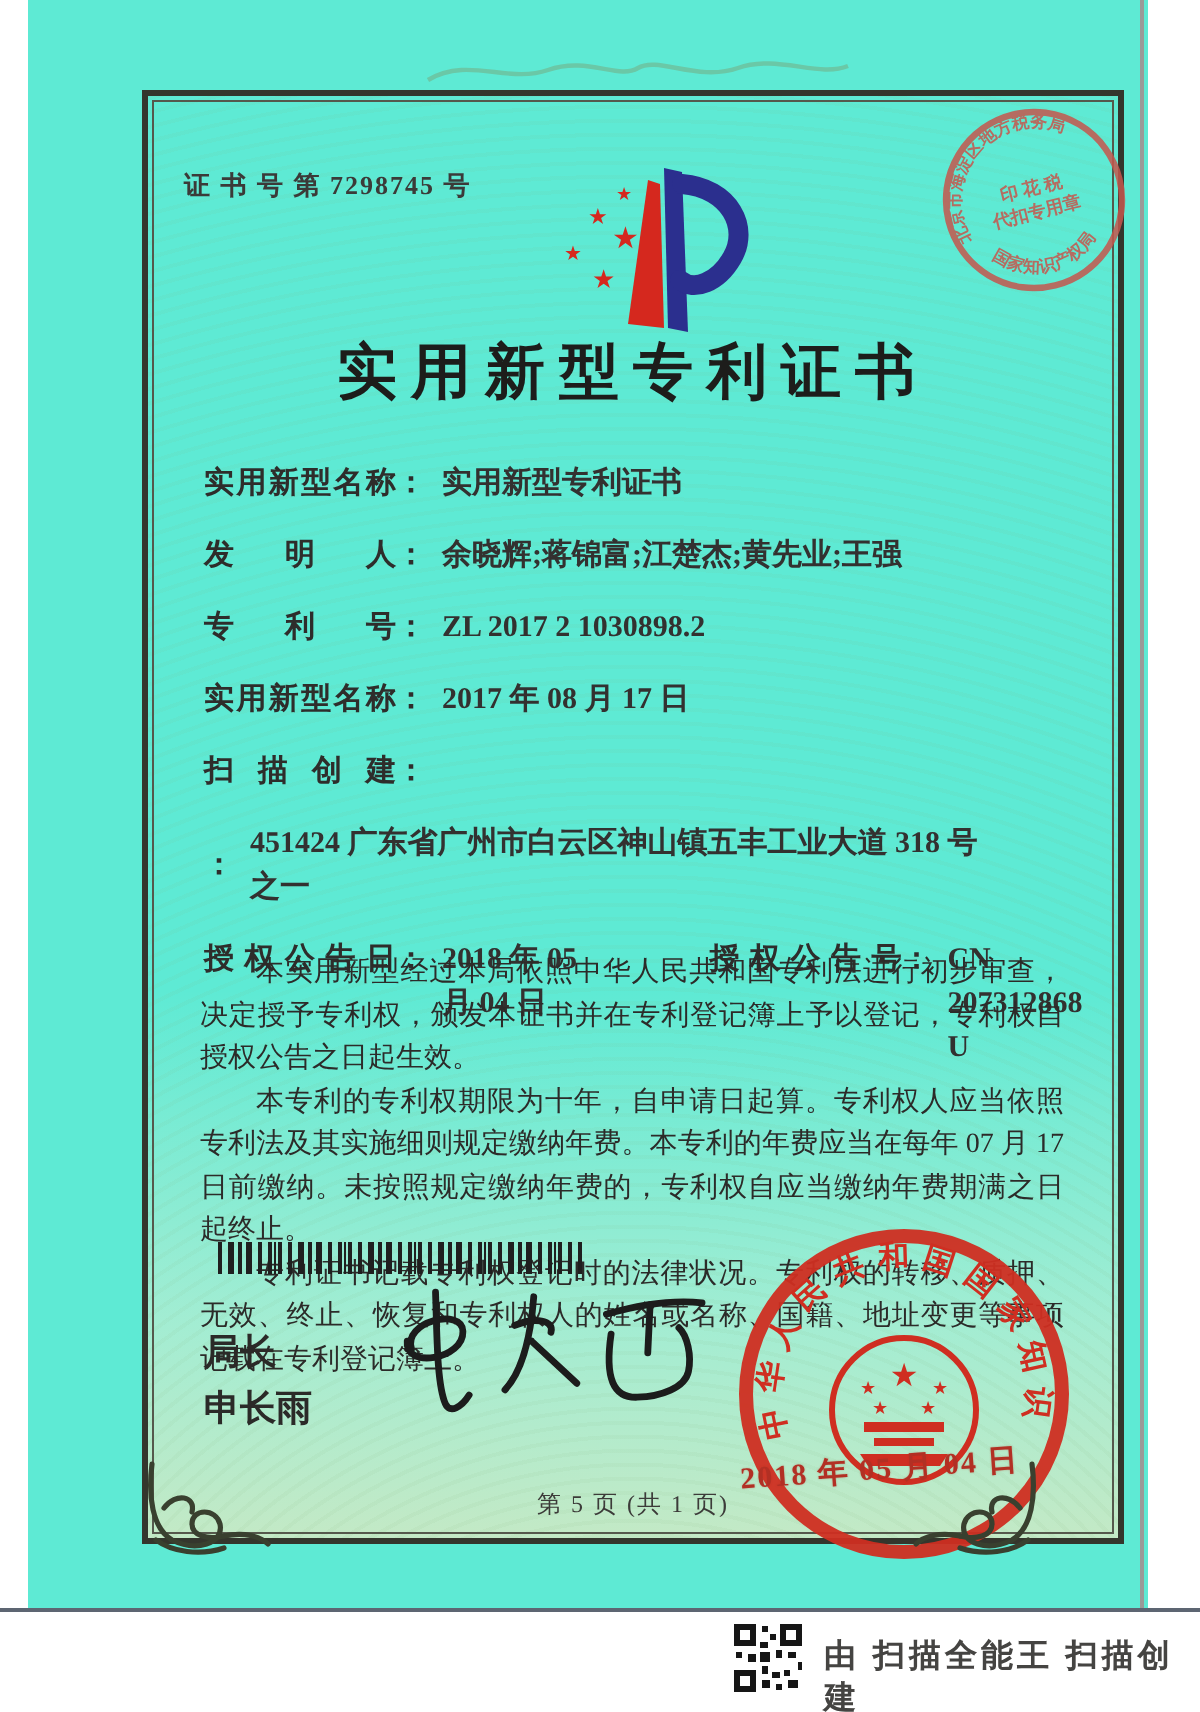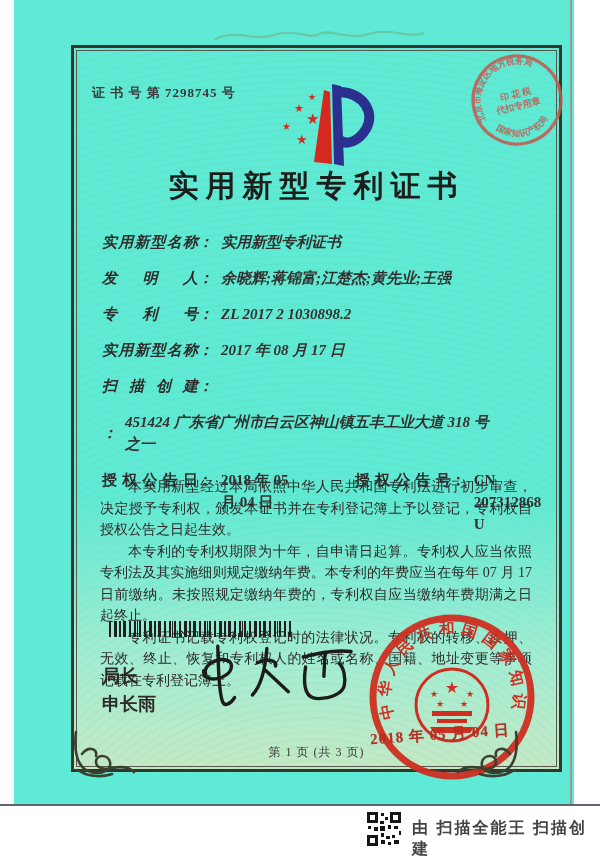--- a/index.html
+++ b/index.html
@@ -35,21 +35,21 @@
     letter-spacing:1px;color:#3b3a38;
   }
   .tax-stamp{position:absolute;left:455px;top:52px;width:96px;height:96px;transform:rotate(-14deg);opacity:.85;}
   .cnipa-logo{position:absolute;left:248px;top:82px;width:116px;height:88px;}
   .page-title{
     position:absolute;left:57px;top:166px;width:491px;text-align:center;
     font-size:30px;font-weight:bold;letter-spacing:7px;color:#1d1d1b;
   }
   
   .fields{position:absolute;left:88px;top:231px;width:440px;font-size:15px;}
-  .f-row{margin-bottom:14px;line-height:22px;display:flex;align-items:center;font-style:italic;}
+  .f-row{margin-bottom:14px;line-height:22px;display:flex;align-items:center;}
   .f-lab{
     display:inline-block;width:96px;font-weight:bold;flex:0 0 96px;
     text-align:justify;text-align-last:justify;
   }
   .f-colon{font-weight:bold;margin-right:8px;}
   .f-val{font-weight:600;color:#333130;max-width:368px;}
   .grant-row{display:flex;font-size:15px;line-height:22px;}
   .grant-pair{display:flex;}
   .grant-pair.second{margin-left:52px;}
   
@@ -221,21 +221,21 @@
       <text x="102" y="84" text-anchor="middle" font-size="9">★</text>
       <text x="72" y="94" text-anchor="middle" font-size="9">★</text>
       <text x="96" y="94" text-anchor="middle" font-size="9">★</text>
       <rect x="64" y="98" width="40" height="5"></rect>
       <rect x="69" y="106" width="30" height="4"></rect>
       <path d="M62,114 L106,114 L102,120 L66,120 Z"></path>
     </g>
   </svg>
   <div class="seal-date">2018 年 05 月 04 日</div>
 
-  <div class="page-footer">第 1 页 (共 3 页)</div>
+  <div class="page-footer">第 5 页 (共 1 页)</div>
 
   <svg class="flourish left" viewBox="0 0 64 52">
     <g fill="none" stroke="#39402f" stroke-width="2.6" stroke-linecap="round">
       <path d="M4,6 C2,22 4,38 14,44 C26,50 40,46 38,36 C36,28 24,28 24,36 C24,42 32,44 40,42"></path>
       <path d="M10,28 C16,20 26,22 24,30"></path>
       <path d="M40,42 C50,40 58,42 62,46"></path>
       <path d="M6,44 C14,50 28,52 40,48"></path>
     </g>
   </svg>
   <svg class="flourish right" viewBox="0 0 64 52">

